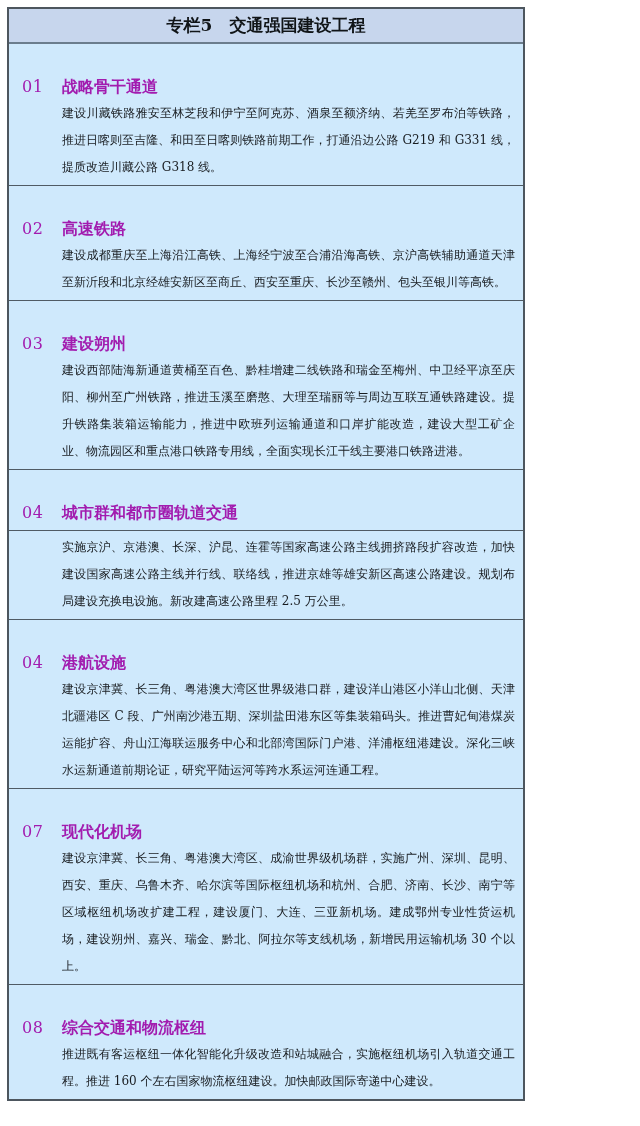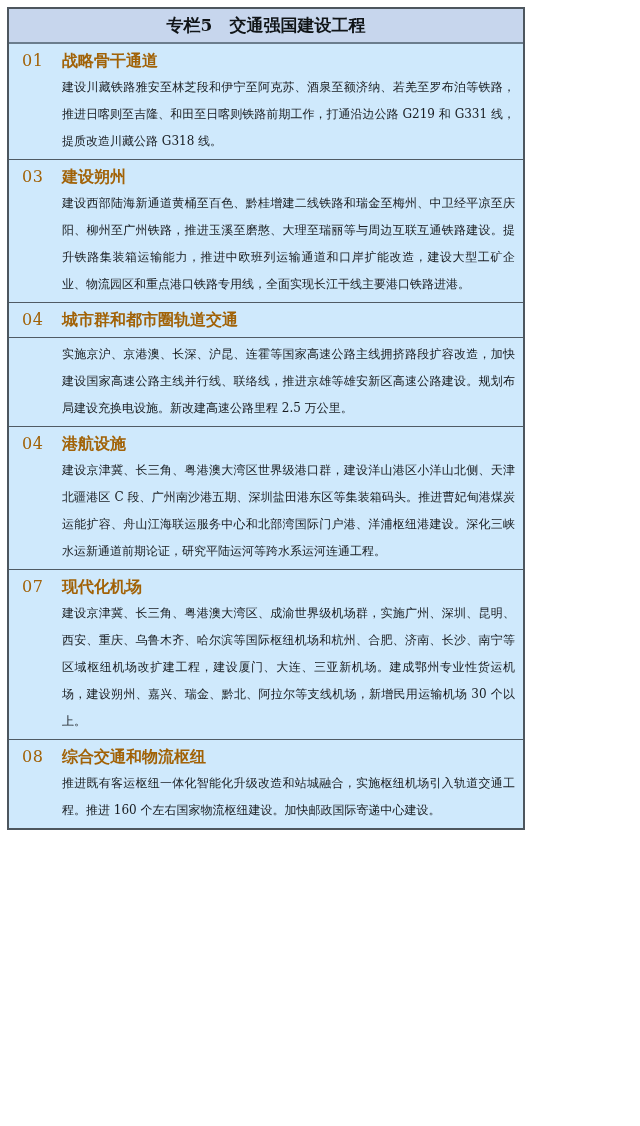--- a/index.html
+++ b/index.html
@@ -38,29 +38,30 @@
   }
   .section:last-child {
     border-bottom: none;
   }
   .sec-head {
     display: flex;
     align-items: baseline;
     padding-left: 13px;
     font-size: 16px;
     line-height: 27px;
-    color: #a16207;
+    color: #a21caf;
   }
   .sec-num {
     flex: 0 0 27px;
     margin-right: 13px;
     letter-spacing: 0.5px;
   }
   .sec-title {
     font-weight: bold;
+    margin-top: 26px;
   }
   .sec-body {
     margin-left: 53px;
     margin-right: 8px;
     font-size: 12px;
     line-height: 27px;
     color: #181c20;
     text-align: justify;
   }
 </style>
@@ -72,20 +73,27 @@
     <div class="panel-header">专栏5　交通强国建设工程</div>
     <div class="panel-body" id="sections">
   <div class="section">
     <div class="sec-head">
       <span class="sec-num">01</span>
       <span class="sec-title">战略骨干通道</span>
     </div>
     <div class="sec-body">建设川藏铁路雅安至林芝段和伊宁至阿克苏、酒泉至额济纳、若羌至罗布泊等铁路，推进日喀则至吉隆、和田至日喀则铁路前期工作，打通沿边公路 G219 和 G331 线，提质改造川藏公路 G318 线。</div>
   </div>
 
+  <div class="section">
+    <div class="sec-head">
+      <span class="sec-num">02</span>
+      <span class="sec-title">高速铁路</span>
+    </div>
+    <div class="sec-body">建设成都重庆至上海沿江高铁、上海经宁波至合浦沿海高铁、京沪高铁辅助通道天津至新沂段和北京经雄安新区至商丘、西安至重庆、长沙至赣州、包头至银川等高铁。</div>
+  </div>
 
   <div class="section">
     <div class="sec-head">
       <span class="sec-num">03</span>
       <span class="sec-title">建设朔州</span>
     </div>
     <div class="sec-body">建设西部陆海新通道黄桶至百色、黔桂增建二线铁路和瑞金至梅州、中卫经平凉至庆阳、柳州至广州铁路，推进玉溪至磨憨、大理至瑞丽等与周边互联互通铁路建设。提升铁路集装箱运输能力，推进中欧班列运输通道和口岸扩能改造，建设大型工矿企业、物流园区和重点港口铁路专用线，全面实现长江干线主要港口铁路进港。</div>
   </div>
 
   <div class="section">

